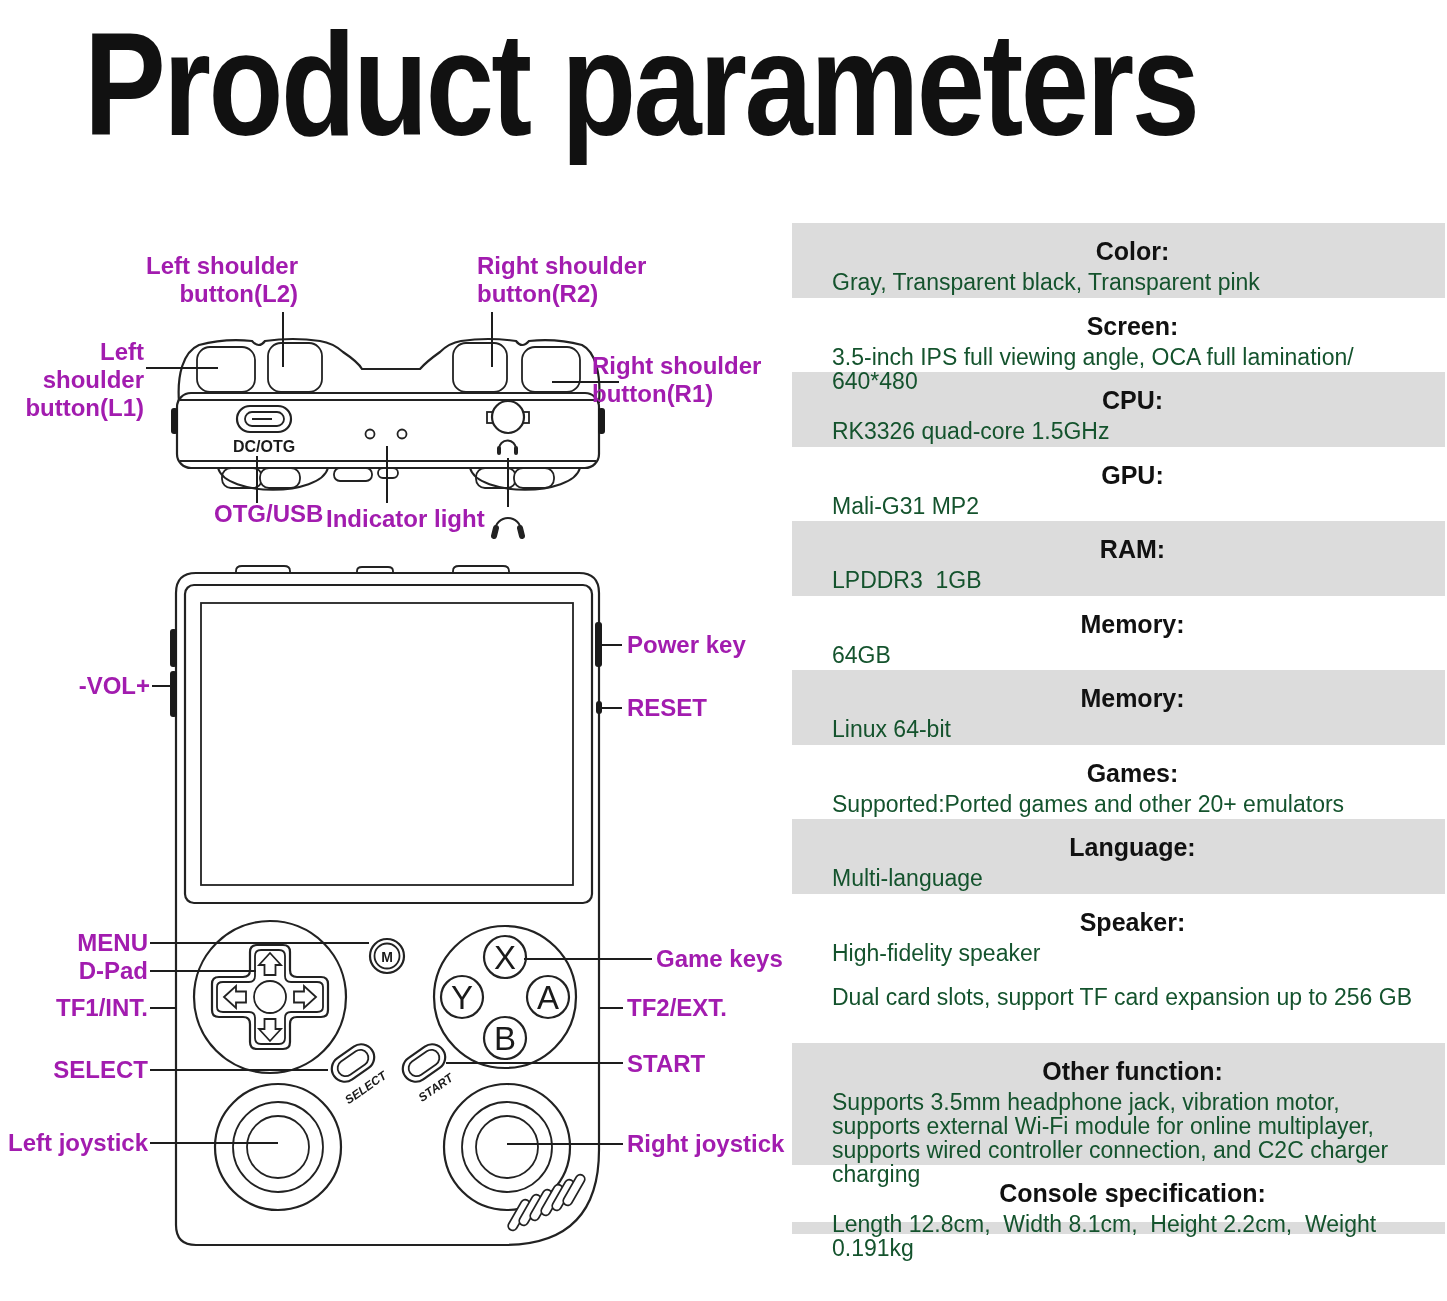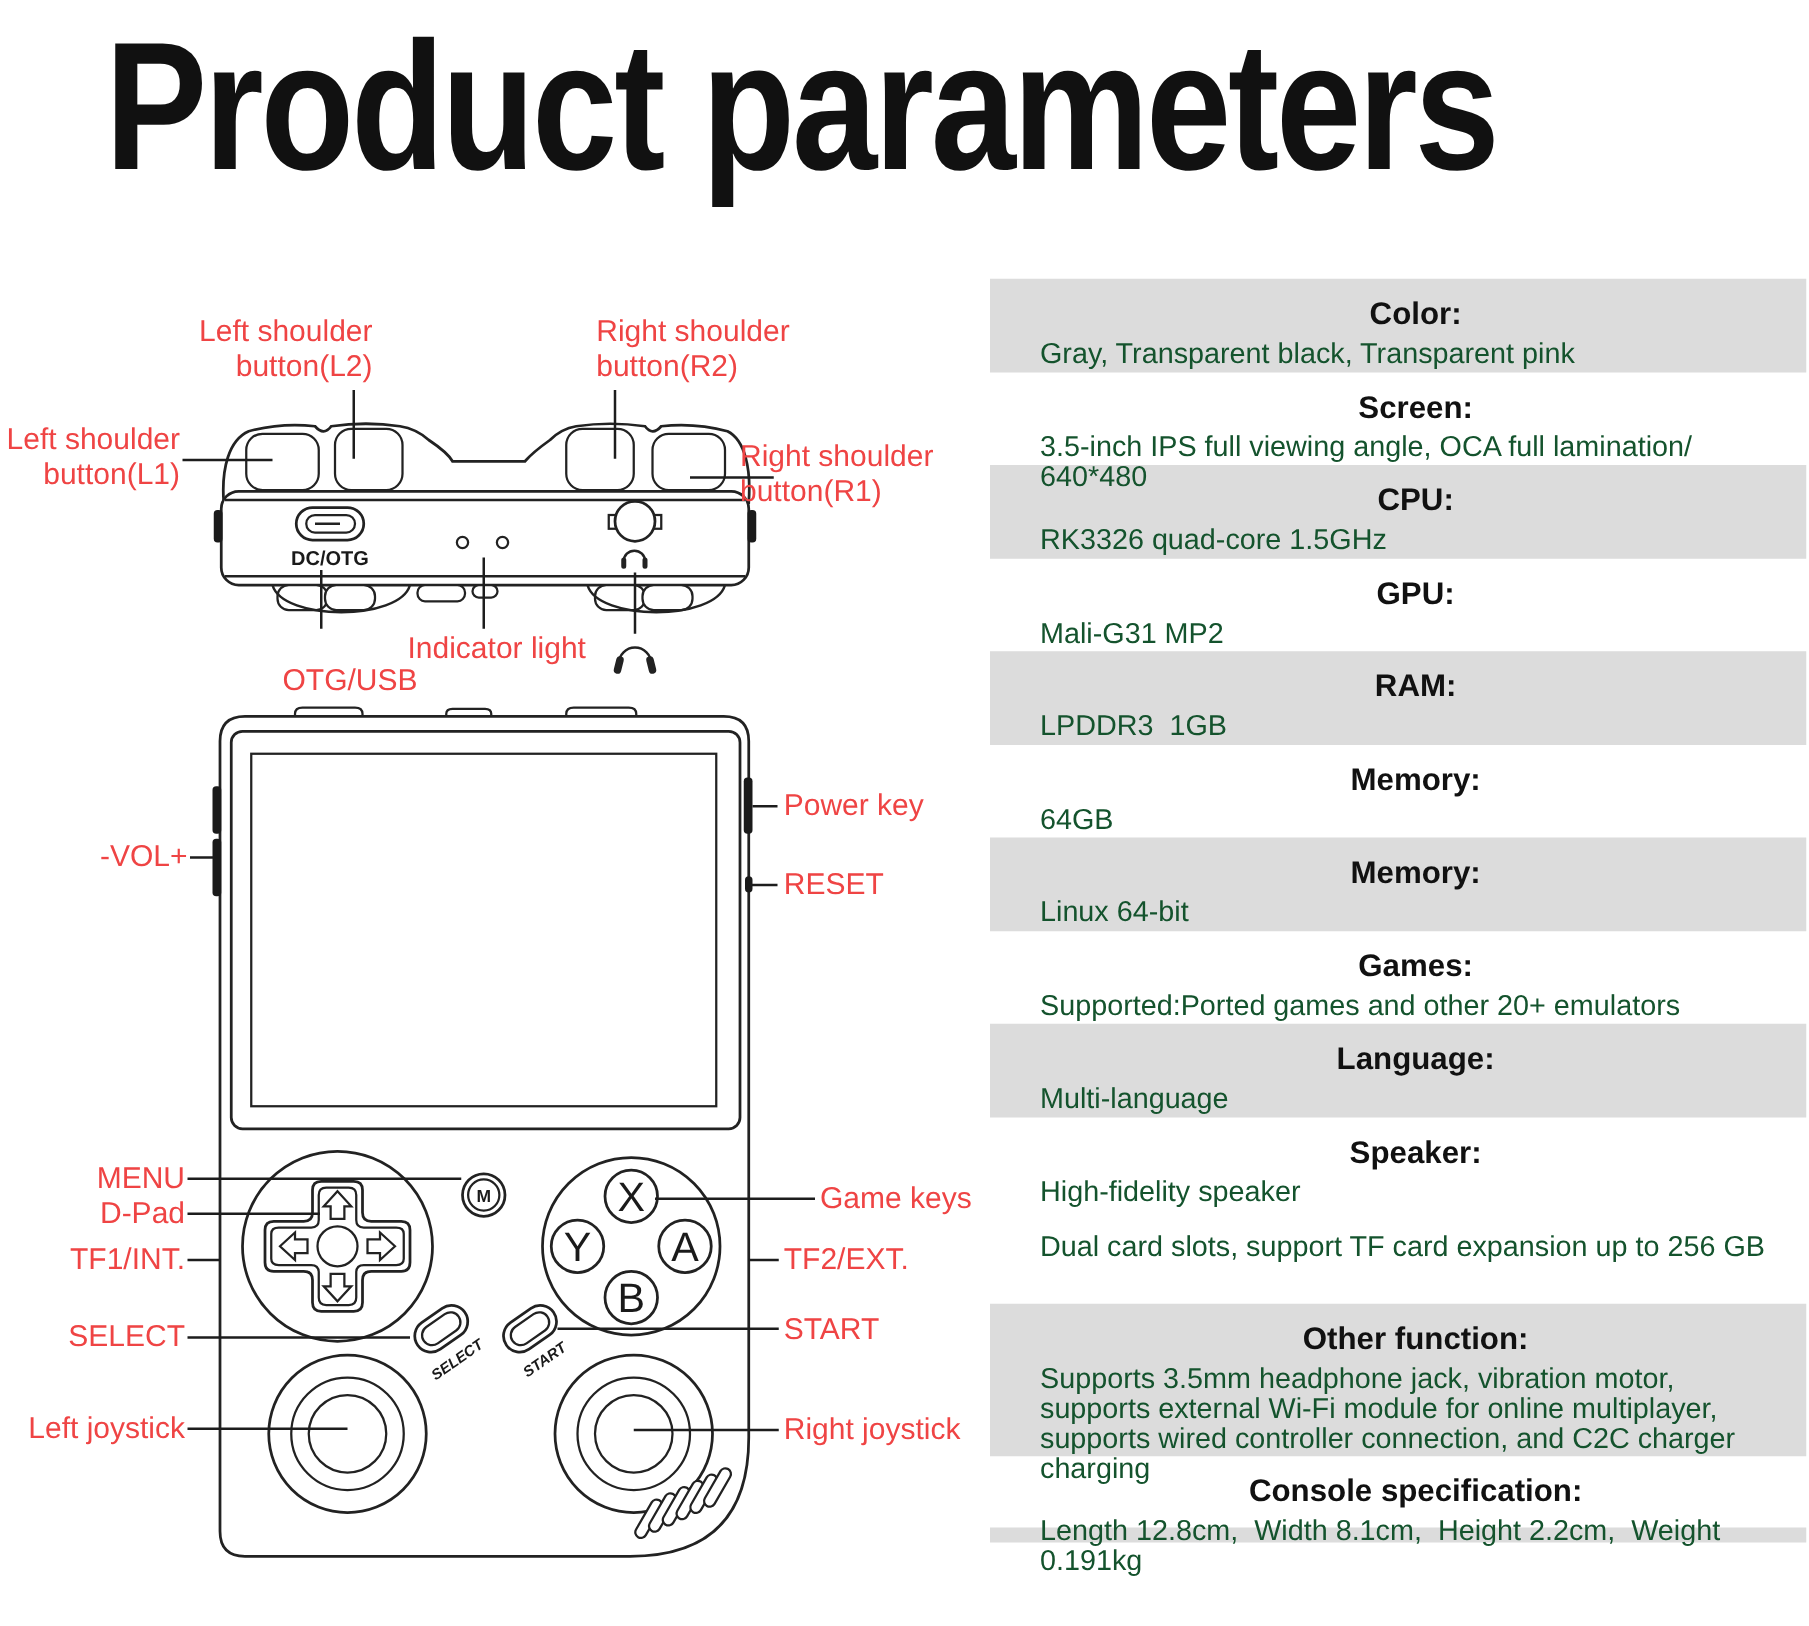--- a/index.html
+++ b/index.html
@@ -2,21 +2,21 @@
 <html><head>
 <meta charset="utf-8">
 <style>
   html,body{margin:0;padding:0;background:#ffffff;}
   .canvas{position:relative;width:1447px;height:1301px;background:#fff;overflow:hidden;
           font-family:"Liberation Sans","DejaVu Sans",sans-serif;color:#1d1d1d;}
   .title{position:absolute;left:84px;top:12px;margin:0;font-size:146px;line-height:1.0;
          font-weight:700;letter-spacing:-3px;color:#111;transform:scaleX(0.84);
          transform-origin:left top;white-space:nowrap;}
   .art{position:absolute;left:0;top:0;}
-  .lbl{position:absolute;font-size:24px;line-height:28px;color:#ef4444;white-space:nowrap;}
+  .lbl{position:absolute;font-size:24px;line-height:28px;color:#a21caf;white-space:nowrap;font-weight:bold;}
   .lbl.wrap{white-space:normal;}
   .lbl.right{text-align:right;}
   
   .spec-list{position:absolute;left:792px;top:223px;width:653px;}
   .spec-row{box-sizing:border-box;padding:13px 12px 0 40px;height:74.5px;}
   .spec-row.shaded{background:#dcdcdc;}
   .spec-row.tall{height:122px;}
   .spec-row.last{height:57px;}
   .spec-row.sliver{height:12px;padding:0;}
   .spec-h{font-size:25px;font-weight:700;color:#111;line-height:30px;text-align:center;}
@@ -198,21 +198,21 @@
         <path d="M 446 1063 H 623"></path>
         <path d="M 507 1144 H 623"></path>
       </g>
     </g>
   </svg>
 
   <div class="lbl wrap right" style="left:146px;top:252px;width:152px;">Left shoulder button(L2)</div>
   <div class="lbl wrap" style="left:477px;top:252px;width:175px;">Right shoulder button(R2)</div>
   <div class="lbl wrap right" style="left:0px;top:338px;width:144px;">Left shoulder button(L1)</div>
   <div class="lbl wrap" style="left:592px;top:352px;width:170px;">Right shoulder button(R1)</div>
-  <div class="lbl" style="left:214px;top:531px;margin-left:12px;">OTG/USB</div>
+  <div class="lbl" style="left:214px;top:500px;">OTG/USB</div>
   <div class="lbl" style="left:326px;top:505px;">Indicator light</div>
 
   <div class="lbl" style="left:627px;top:631px;">Power key</div>
   <div class="lbl" style="left:627px;top:694px;">RESET</div>
   <div class="lbl right" style="left:60px;top:672px;width:90px;">-VOL+</div>
   <div class="lbl right" style="left:40px;top:929px;width:108px;">MENU</div>
   <div class="lbl right" style="left:40px;top:957px;width:108px;">D-Pad</div>
   <div class="lbl right" style="left:40px;top:994px;width:108px;">TF1/INT.</div>
   <div class="lbl right" style="left:40px;top:1056px;width:108px;">SELECT</div>
   <div class="lbl right" style="left:8px;top:1129px;width:140px;">Left joystick</div>

